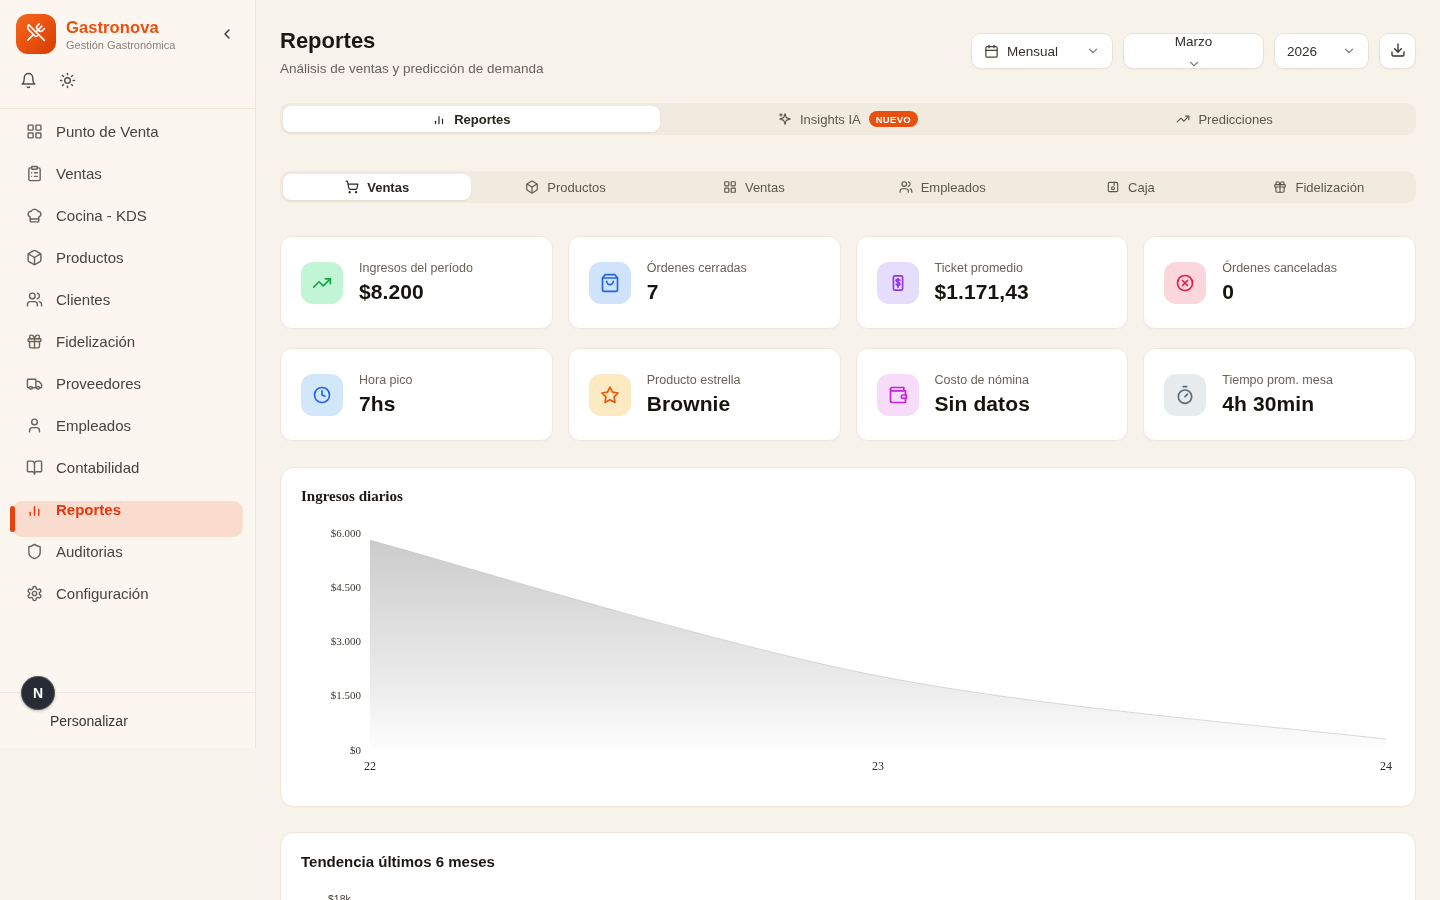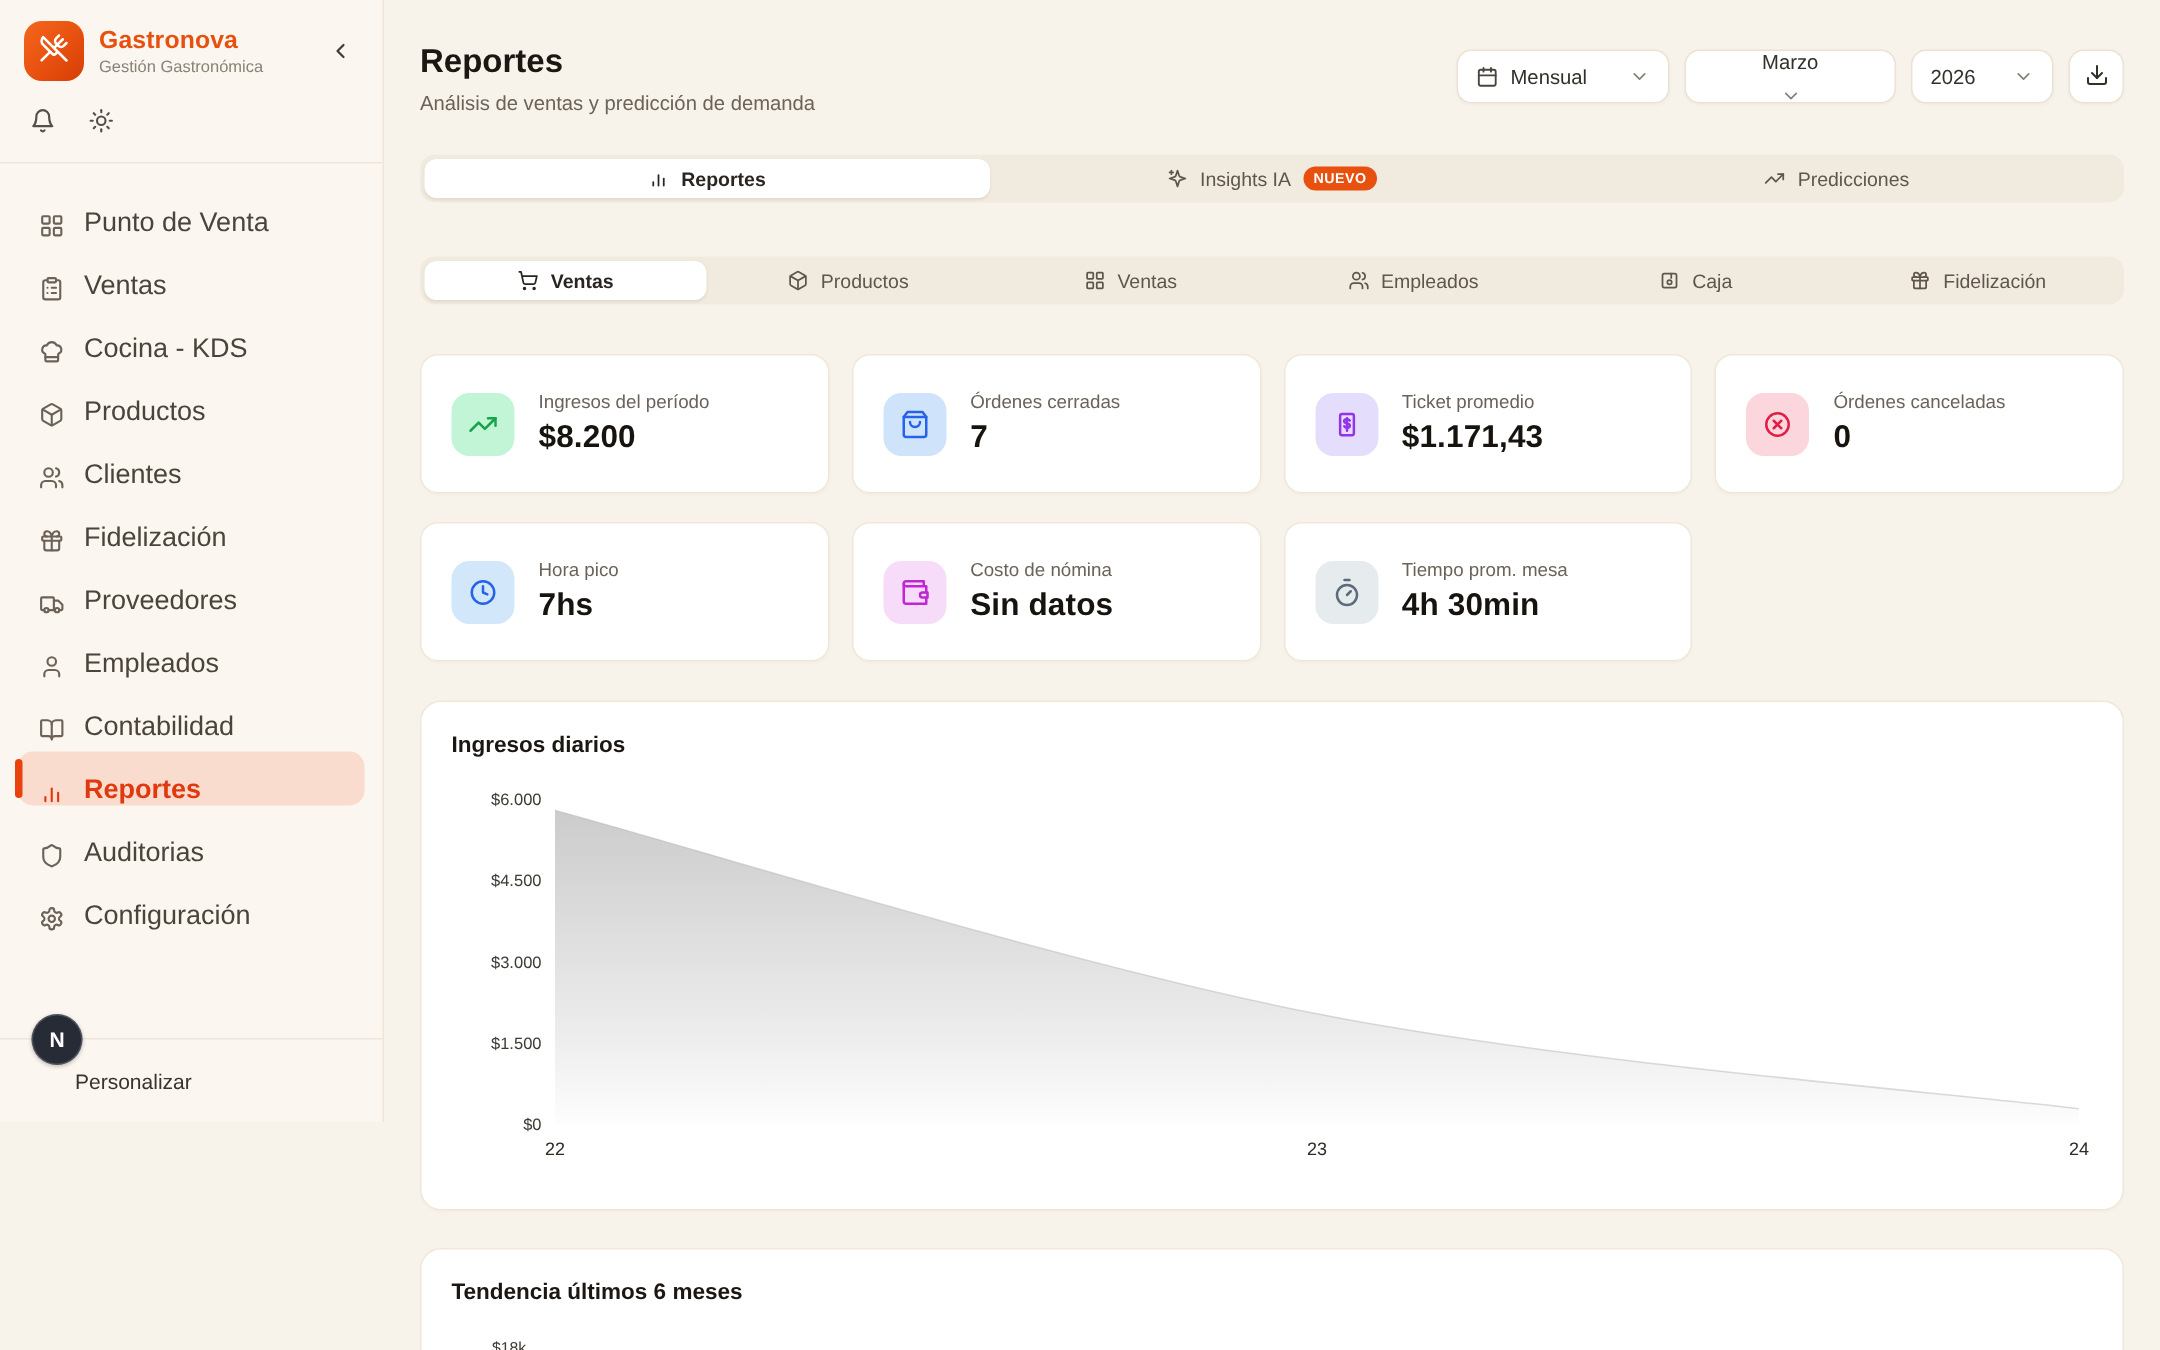--- a/index.html
+++ b/index.html
@@ -23,23 +23,23 @@
   .brand-name { font-size:16.5px; font-weight:700; color:#e8500f; letter-spacing:.1px; }
   .brand-tag { font-size:11px; color:#8a8177; margin-top:2px; }
   .collapse-btn {
     position:absolute; right:16px; top:22px; background:none; border:none; cursor:pointer;
     color:#3f3a33; display:flex; padding:4px;
   }
   .quick-row { display:flex; gap:22px; padding:10px 18px 16px 20px; border-bottom:1px solid #efe6d9; }
   .quick-btn { background:none; border:none; color:#564f47; cursor:pointer; display:flex; padding:0; }
   .nav { padding:14px 12px 0 12px; }
   .nav-item {
-    position:relative; display:flex; align-items:flex-end; gap:13px;
+    position:relative; display:flex; align-items:flex-start; gap:13px;
     height:36px; margin-bottom:6px; padding:0 14px; border-radius:10px;
-    font-size:18px; color:#4a443b; cursor:pointer;
+    font-size:15px; color:#4a443b; cursor:pointer;
   }
   .nav-item .nv-ic { color:#6b6258; display:flex; }
   .nav-item.active { background:#f9dccd; color:#e0390f; font-weight:700; }
   .nav-item.active .nv-ic { color:#e0390f; }
   .nav-item.active::before {
     content:""; position:absolute; left:-2px; top:50%; transform:translateY(-50%);
     width:5px; height:26px; border-radius:4px; background:#e8430d;
   }
   .side-footer {
     position:absolute; left:0; right:0; bottom:0; height:56px;
@@ -102,21 +102,21 @@
     width:42px; height:42px; border-radius:12px; flex-shrink:0;
     display:flex; align-items:center; justify-content:center;
   }
   .stat-label { font-size:12.5px; color:#6b6258; margin-bottom:5px; }
   .stat-value { font-size:21px; font-weight:800; color:#17130e; letter-spacing:.1px; }
   
   .chart-card {
     background:#fff; border:1px solid #f0e7da; border-radius:14px;
     margin-top:26px; padding:20px; box-shadow:0 1px 2px rgba(0,0,0,.025);
   }
-  .chart-card.first { height:340px; }
+  .chart-card.first { height:340px;font-family:Liberation Serif, serif; }
   .chart-card.trend { margin-top:25px; height:340px; }
   .chart-title { font-size:15px; font-weight:700; color:#1c1712; }
   .area-svg { display:block; margin-top:7px; }
   .trend-tick { font-size:10.5px; color:#3f3a33; margin:23px 0 0 27px; }
 </style>
 </head>
 <body>
 
 <aside class="sidebar">
   <div class="side-head">
@@ -494,20 +494,31 @@
             <circle cx="12" cy="12" r="9"></circle>
             <polyline points="12 7 12 12 15.5 13.5"></polyline>
           </svg>
         </div>
         <div>
           <div class="stat-label">Hora pico</div>
           <div class="stat-value">7hs</div>
         </div>
       </div>
       <div class="stat-card">
+        <div class="stat-tile" style="background:#fbeac2;color:#ea580c">
+          <svg width="20" height="20" viewBox="0 0 24 24" fill="none" stroke="currentColor" stroke-width="2" stroke-linecap="round" stroke-linejoin="round">
+            <polygon points="12 2.5 15 8.6 21.7 9.6 16.85 14.3 18 21 12 17.8 6 21 7.15 14.3 2.3 9.6 9 8.6"></polygon>
+          </svg>
+        </div>
+        <div>
+          <div class="stat-label">Producto estrella</div>
+          <div class="stat-value">Brownie</div>
+        </div>
+      </div>
+      <div class="stat-card">
         <div class="stat-tile" style="background:#f6dcf8;color:#c026d3">
           <svg width="20" height="20" viewBox="0 0 24 24" fill="none" stroke="currentColor" stroke-width="2" stroke-linecap="round" stroke-linejoin="round">
             <path d="M21 12V7H5a2 2 0 0 1 0-4h14v4"></path>
             <path d="M3 5v14a2 2 0 0 0 2 2h16v-5"></path>
             <path d="M18 12a2 2 0 0 0 0 4h4v-4Z"></path>
           </svg>
         </div>
         <div>
           <div class="stat-label">Costo de nómina</div>
           <div class="stat-value">Sin datos</div>

